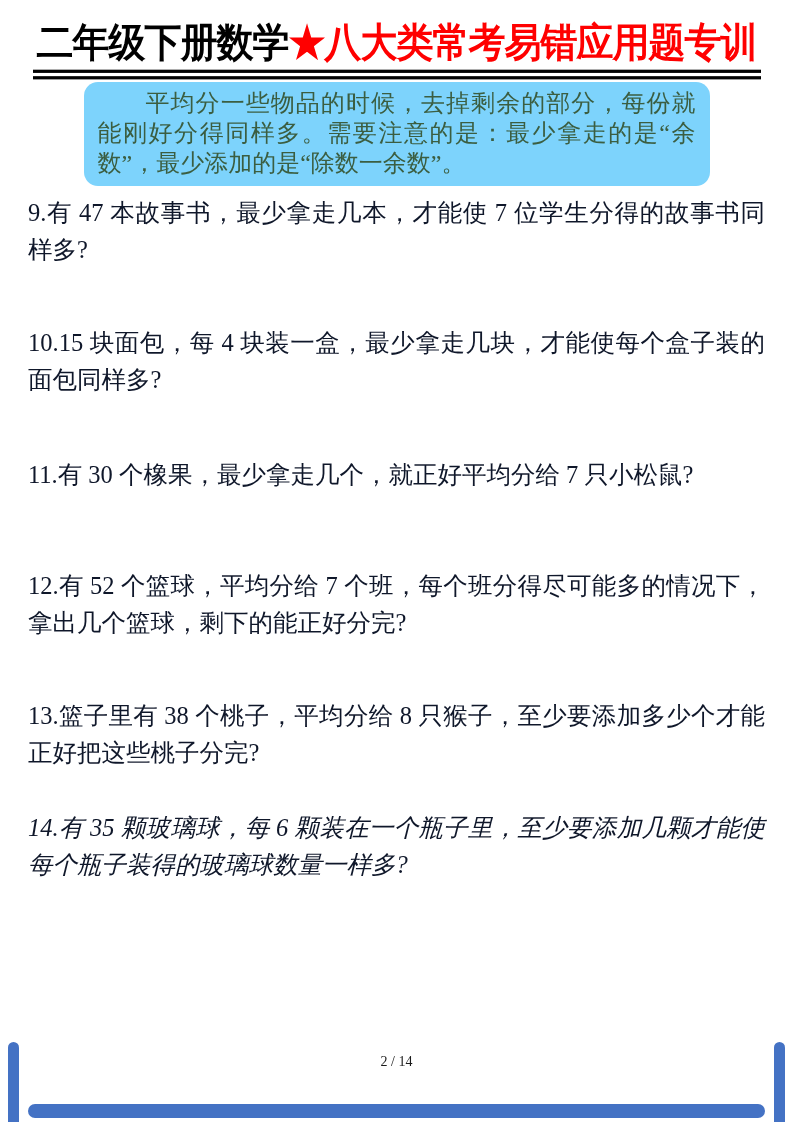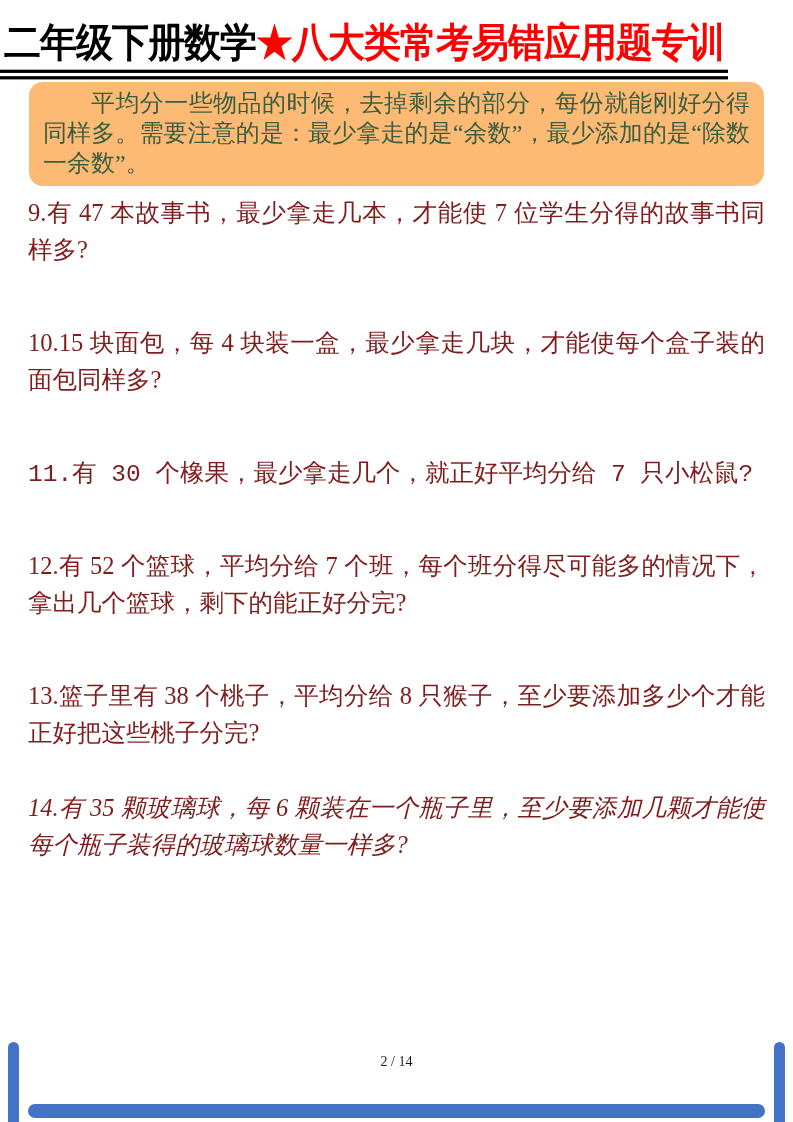--- a/index.html
+++ b/index.html
@@ -8,21 +8,21 @@
     background:#ffffff;
     font-family:"Liberation Serif","DejaVu Serif",serif;
     overflow:hidden;
   }
   .page{
     position:relative;
     width:793px; height:1122px;
     background:#ffffff;
   }
   
-  .header{ text-align:left; padding-top:20px; }
+  .header{ text-align:center; padding-top:20px; }
   .title{
     display:inline-block;
     margin:0 auto;
     font-size:37px;
     font-weight:800;
     letter-spacing:-1px;
     line-height:1.15;
     padding:0 4px 3px 4px;
     border-bottom:9px double #000000;
     transform:scaleY(1.08);
@@ -41,47 +41,47 @@
     font-size:29px;
     font-weight:700;
     letter-spacing:1px;
     padding:2px 16px 4px 16px;
     line-height:1.2;
     white-space:nowrap;
   }
   
   .note{
     box-sizing:border-box;
-    width:735px;
+    width:626px;
     margin:7px auto 0 auto;
-    background:#fdba74;
+    background:#7dd3fc;
     border-radius:14px;
     color:#3b5e41;
     font-size:24px;
     line-height:30px;
     padding:6px 14px 8px 14px;
     text-indent:2em;
     text-align:justify;
   }
   
   .questions{
     width:737px;
     margin:0 auto;
     padding-top:8px;
   }
   .q{
     margin:0;
-    color:#7f1d1d;
+    color:#0f172a;
     font-size:24.5px;
     line-height:37px;
     text-align:justify;
   }
   .q9 { margin-bottom:56px; }
   .q10{ margin-bottom:58px; }
-  .q11{ margin-bottom:54px;font-family:Liberation Mono, monospace; }
+  .q11{ margin-bottom:74px; }
   .q12{ margin-bottom:56px; }
   .q13{ margin-bottom:38px; }
   .q14{ margin-bottom:0;font-style:italic; }
   
   .footer{
     position:absolute;
     left:0; top:1054px;
     width:100%;
     text-align:center;
     font-size:14px;

